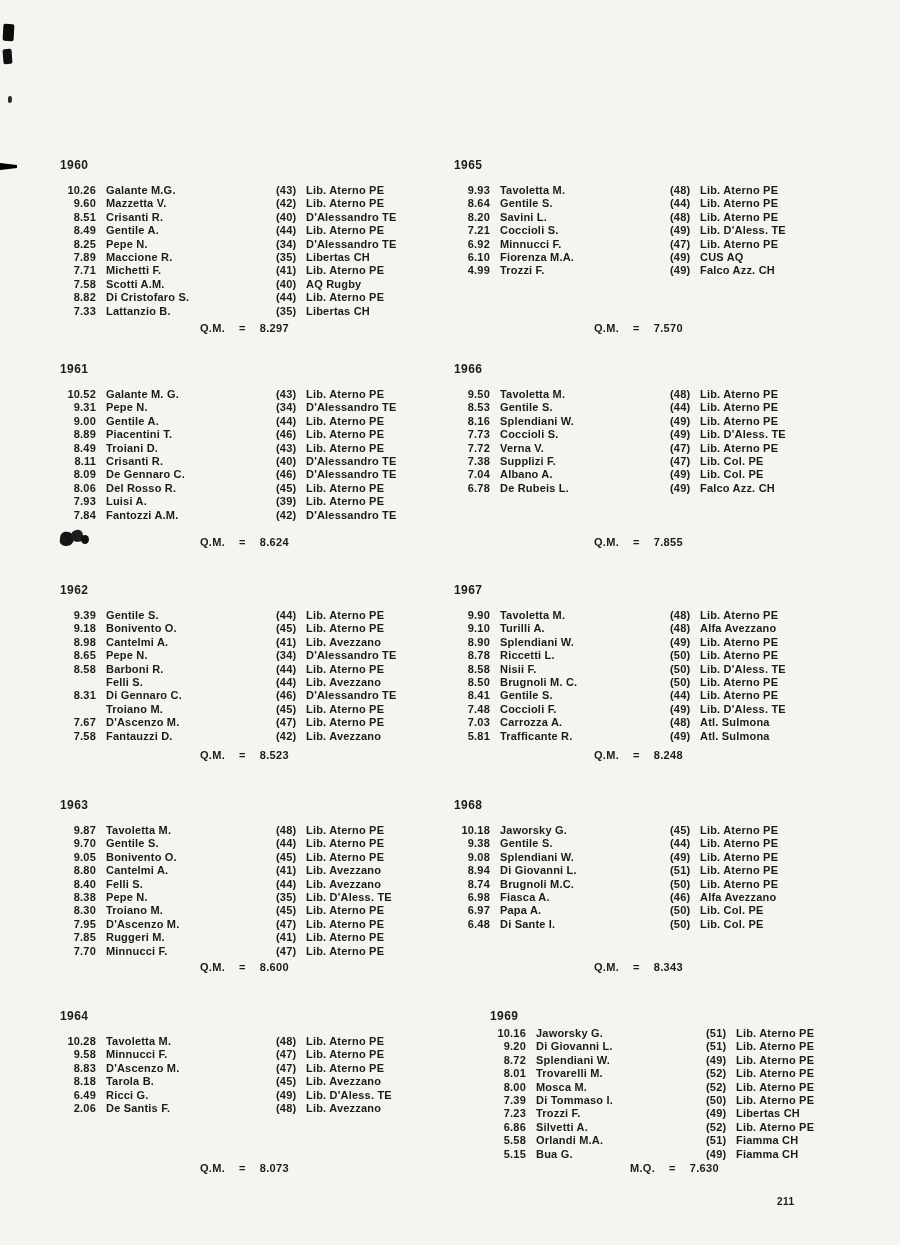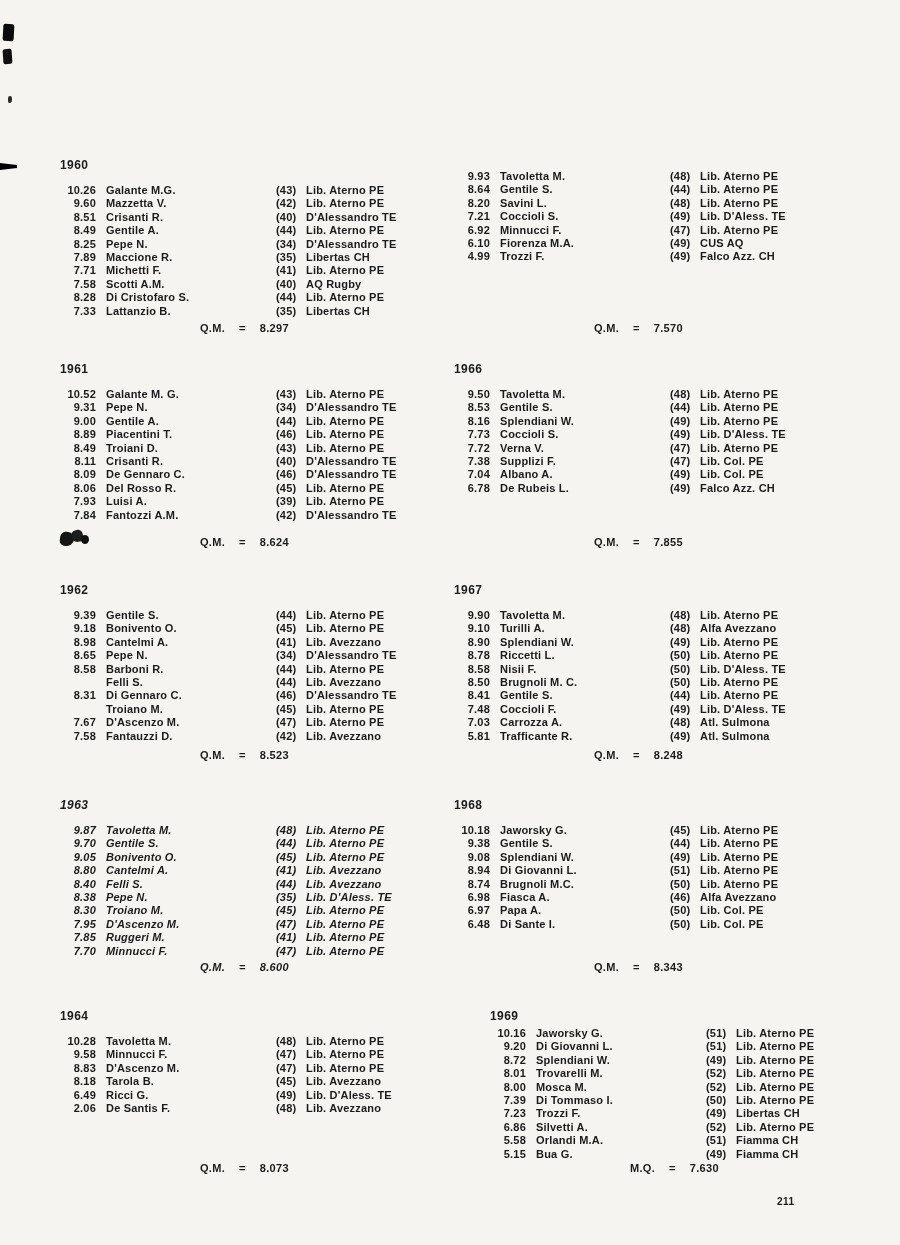--- a/index.html
+++ b/index.html
@@ -110,21 +110,21 @@
           <span class="age">(41)</span>
           <span class="club">Lib. Aterno PE</span>
         </div>
         <div class="row">
           <span class="score">7.58</span>
           <span class="name">Scotti A.M.</span>
           <span class="age">(40)</span>
           <span class="club">AQ Rugby</span>
         </div>
         <div class="row">
-          <span class="score">8.28</span>
+          <span class="score">8.82</span>
           <span class="name">Di Cristofaro S.</span>
           <span class="age">(44)</span>
           <span class="club">Lib. Aterno PE</span>
         </div>
         <div class="row">
           <span class="score">7.33</span>
           <span class="name">Lattanzio B.</span>
           <span class="age">(35)</span>
           <span class="club">Libertas CH</span>
         </div>
@@ -268,21 +268,21 @@
           <span class="age">(42)</span>
           <span class="club">Lib. Avezzano</span>
         </div>
       </div>
       <div class="qm" style="top: 166px;">
         <span class="qm-label">Q.M.</span>
         <span class="qm-eq">=</span>
         <span class="qm-value">8.523</span>
       </div>
     </div>
-    <div class="section" style="left: 60px; top: 798px; font-style: italic;">
+    <div class="section" style="left: 60px; top: 798px;">
       <div class="year">1963</div>
       <div class="rows">
         <div class="row">
           <span class="score">9.87</span>
           <span class="name">Tavoletta M.</span>
           <span class="age">(48)</span>
           <span class="club">Lib. Aterno PE</span>
         </div>
         <div class="row">
           <span class="score">9.70</span>
@@ -385,20 +385,21 @@
           <span class="club">Lib. Avezzano</span>
         </div>
       </div>
       <div class="qm" style="top: 153px;">
         <span class="qm-label">Q.M.</span>
         <span class="qm-eq">=</span>
         <span class="qm-value">8.073</span>
       </div>
     </div>
     <div class="section" style="left: 454px; top: 158px;">
+      <div class="year">1965</div>
       <div class="rows">
         <div class="row">
           <span class="score">9.93</span>
           <span class="name">Tavoletta M.</span>
           <span class="age">(48)</span>
           <span class="club">Lib. Aterno PE</span>
         </div>
         <div class="row">
           <span class="score">8.64</span>
           <span class="name">Gentile S.</span>

